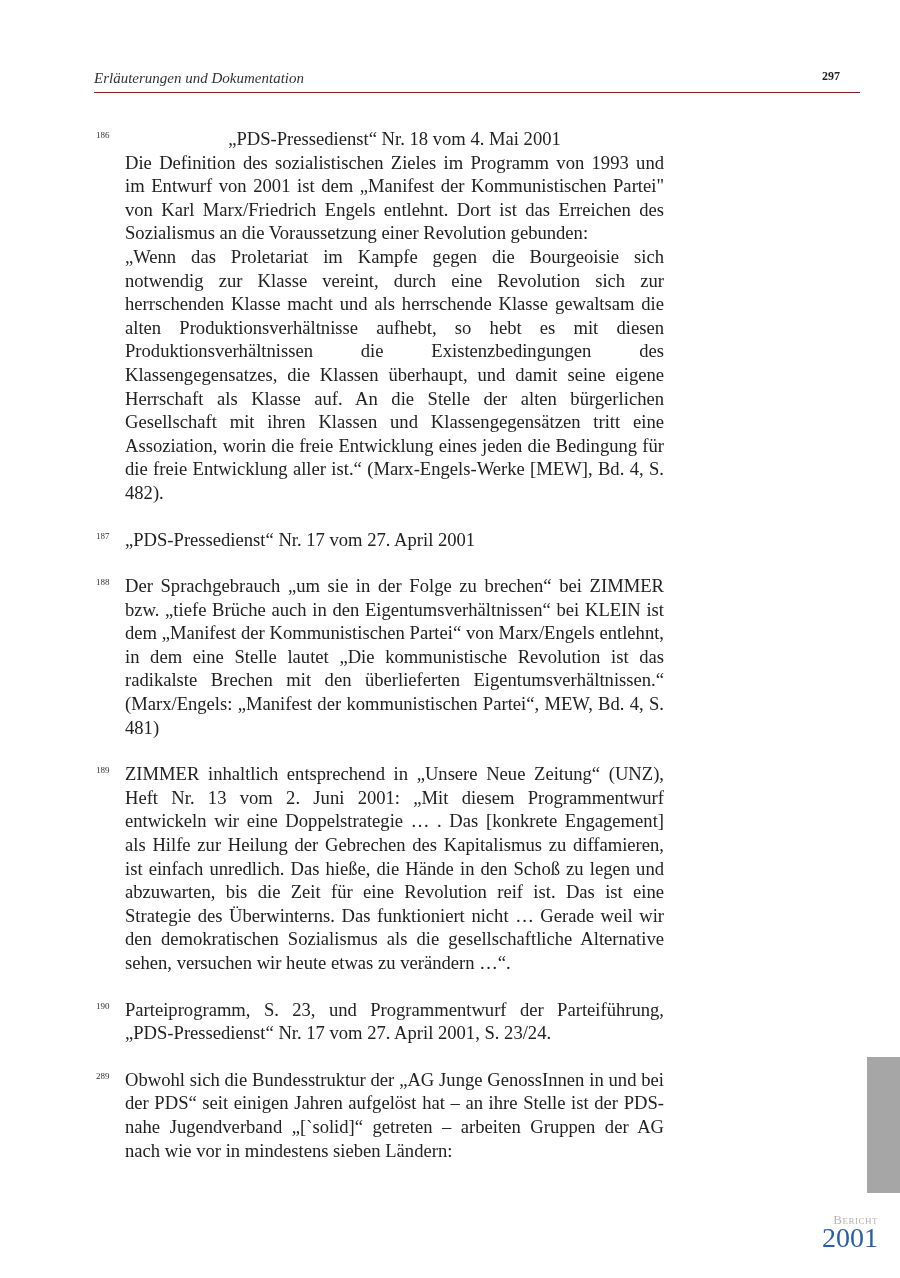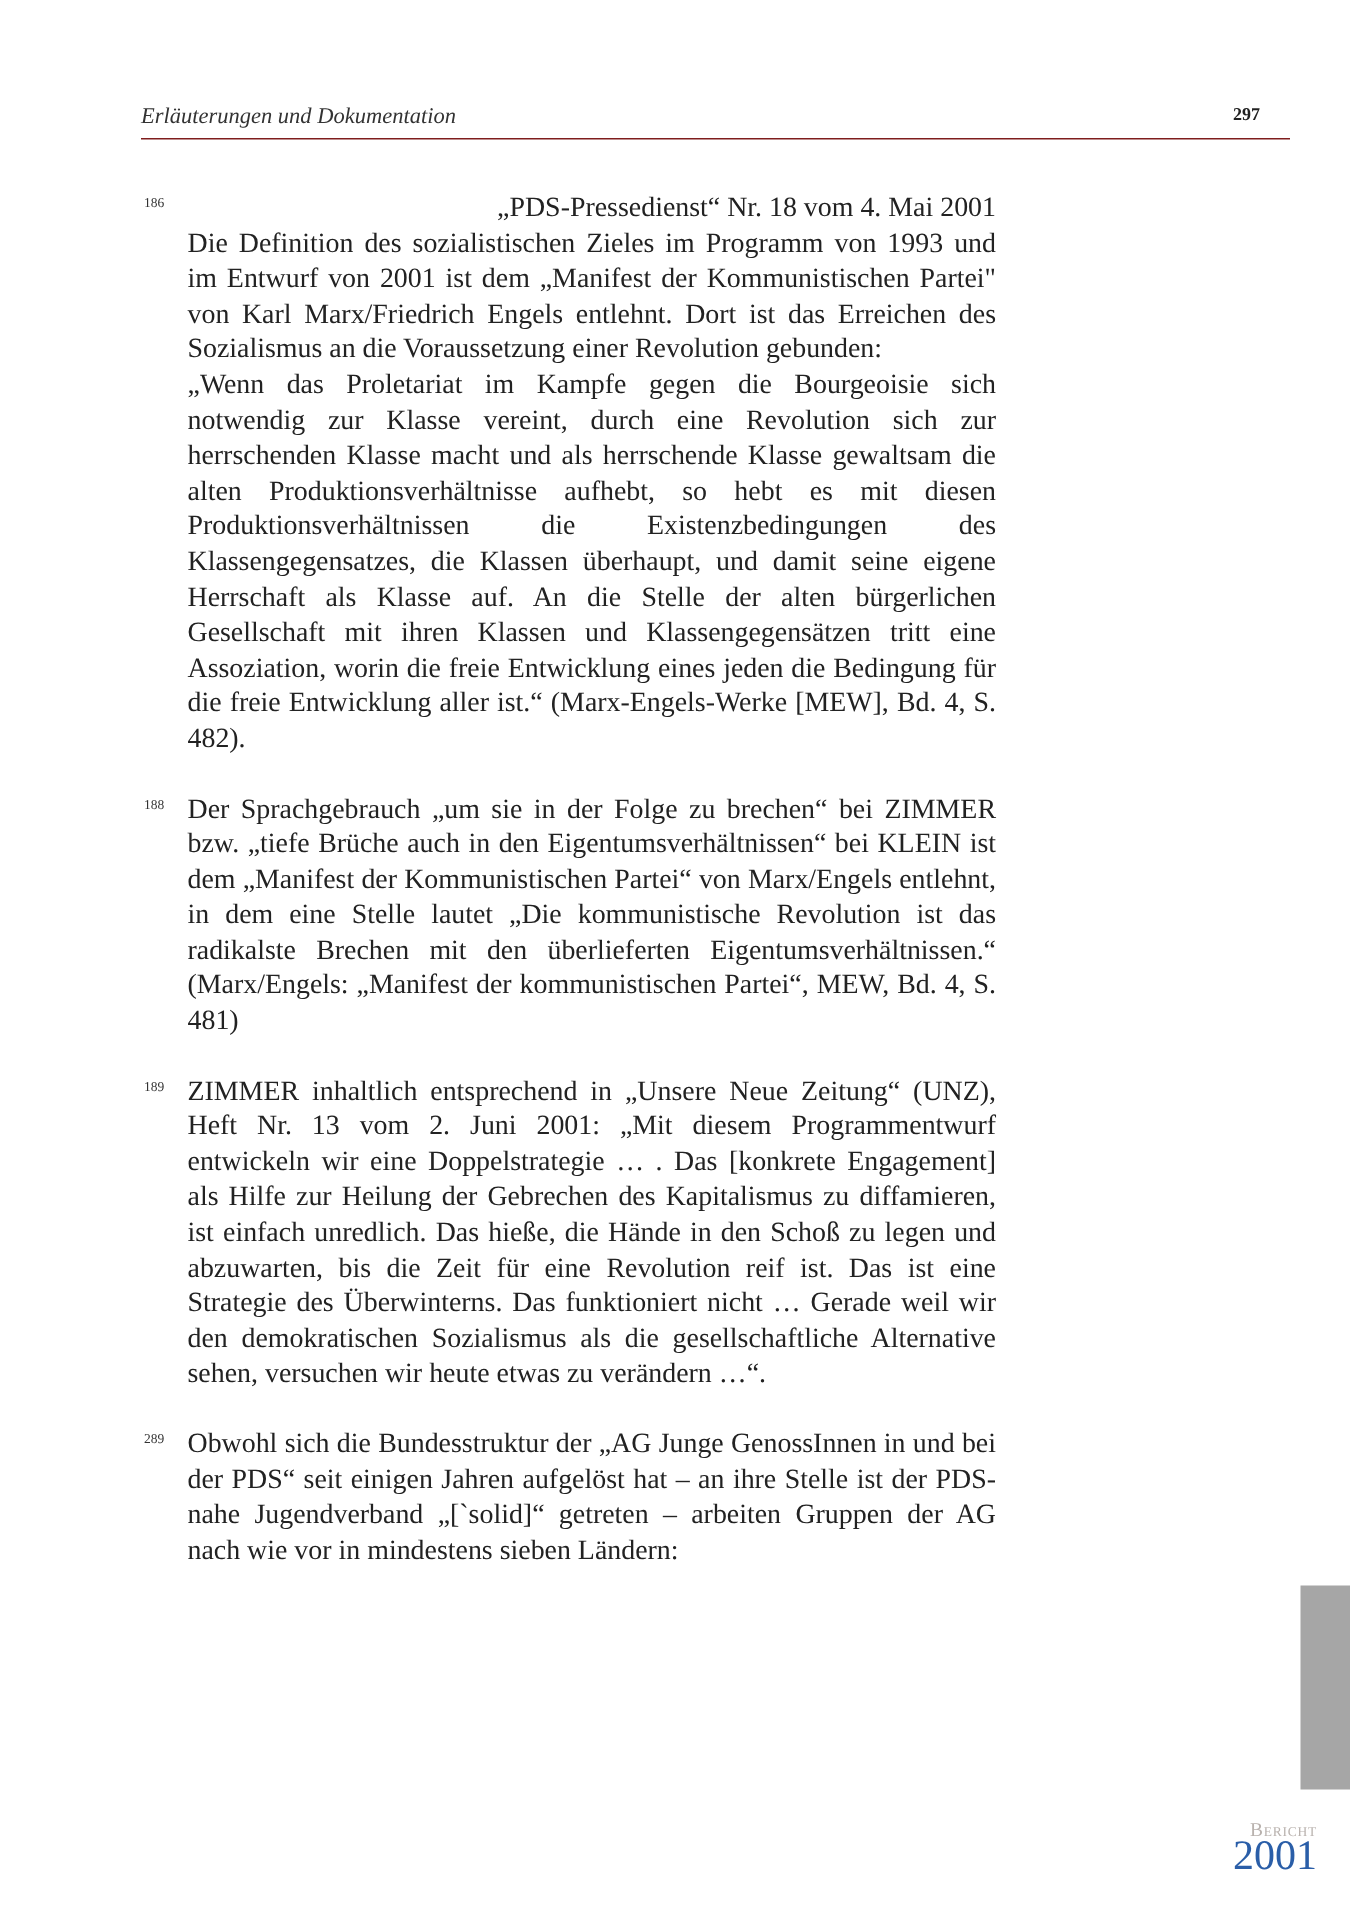--- a/index.html
+++ b/index.html
@@ -29,31 +29,39 @@
 <body>
 
 <div class="header">
   <span class="header-title">Erläuterungen und Dokumentation</span>
   <span class="page-num">297</span>
 </div>
 
 <div class="notes">
   <div class="note">
     <span class="note-num">186</span>
-    <p style="text-align:right">„PDS-Pressedienst“ Nr. 18 vom 4. Mai 2001</p>
+    <p style="text-align:center">„PDS-Pressedienst“ Nr. 18 vom 4. Mai 2001</p>
     <p>Die Definition des sozialistischen Zieles im Programm von 1993 und im Entwurf von 2001 ist dem „Manifest der Kommunistischen Partei" von Karl Marx/Friedrich Engels entlehnt. Dort ist das Erreichen des Sozialismus an die Voraussetzung einer Revolution gebunden:</p>
     <p>„Wenn das Proletariat im Kampfe gegen die Bourgeoisie sich notwendig zur Klasse vereint, durch eine Revolution sich zur herrschenden Klasse macht und als herrschende Klasse gewaltsam die alten Produktionsverhältnisse aufhebt, so hebt es mit diesen Produktionsverhältnissen die Existenzbedingungen des Klassengegensatzes, die Klassen überhaupt, und damit seine eigene Herrschaft als Klasse auf. An die Stelle der alten bürgerlichen Gesellschaft mit ihren Klassen und Klassengegensätzen tritt eine Assoziation, worin die freie Entwicklung eines jeden die Bedingung für die freie Entwicklung aller ist.“ (Marx-Engels-Werke [MEW], Bd. 4, S. 482).</p>
+  </div>
+  <div class="note">
+    <span class="note-num">187</span>
+    <p style="text-align:left">„PDS-Pressedienst“ Nr. 17 vom 27. April 2001</p>
   </div>
   <div class="note">
     <span class="note-num">188</span>
     <p>Der Sprachgebrauch „um sie in der Folge zu brechen“ bei ZIMMER bzw. „tiefe Brüche auch in den Eigentumsverhältnissen“ bei KLEIN ist dem „Manifest der Kommunistischen Partei“ von Marx/Engels entlehnt, in dem eine Stelle lautet „Die kommunistische Revolution ist das radikalste Brechen mit den überlieferten Eigentumsverhältnissen.“ (Marx/Engels: „Manifest der kommunistischen Partei“, MEW, Bd. 4, S. 481)</p>
   </div>
   <div class="note">
     <span class="note-num">189</span>
     <p>ZIMMER inhaltlich entsprechend in „Unsere Neue Zeitung“ (UNZ), Heft Nr. 13 vom 2. Juni 2001: „Mit diesem Programmentwurf entwickeln wir eine Doppelstrategie … . Das [konkrete Engagement] als Hilfe zur Heilung der Gebrechen des Kapitalismus zu diffamieren, ist einfach unredlich. Das hieße, die Hände in den Schoß zu legen und abzuwarten, bis die Zeit für eine Revolution reif ist. Das ist eine Strategie des Überwinterns. Das funktioniert nicht … Gerade weil wir den demokratischen Sozialismus als die gesellschaftliche Alternative sehen, versuchen wir heute etwas zu verändern …“.</p>
+  </div>
+  <div class="note">
+    <span class="note-num">190</span>
+    <p>Parteiprogramm, S. 23, und Programmentwurf der Parteiführung, „PDS-Pressedienst“ Nr. 17 vom 27. April 2001, S. 23/24.</p>
   </div>
   <div class="note">
     <span class="note-num">289</span>
     <p>Obwohl sich die Bundesstruktur der „AG Junge GenossInnen in und bei der PDS“ seit einigen Jahren aufgelöst hat – an ihre Stelle ist der PDS-nahe Jugendverband „[`solid]“ getreten – arbeiten Gruppen der AG nach wie vor in mindestens sieben Ländern:</p>
   </div>
 </div>
 
 <div class="side-tab"></div>
 
 <div class="logo">

